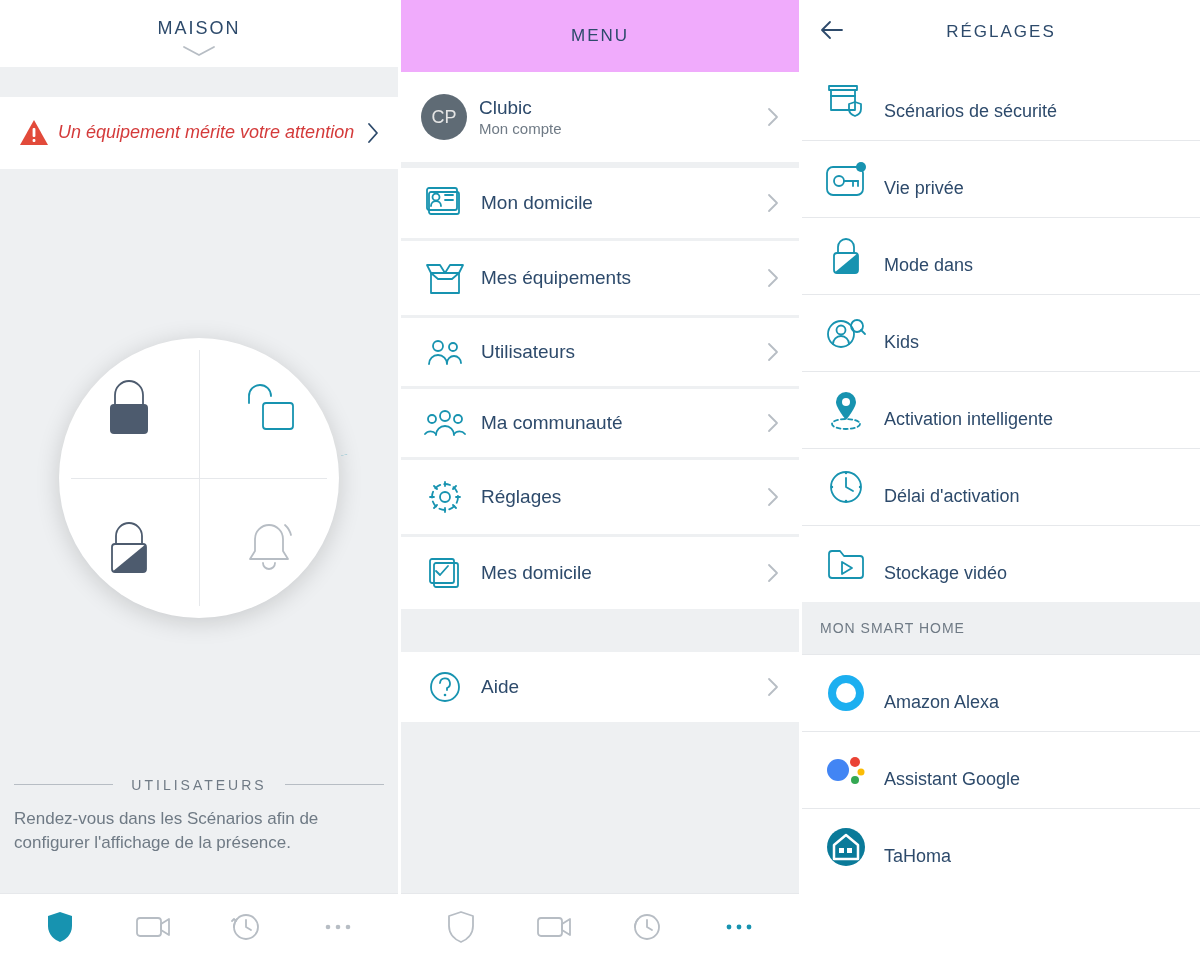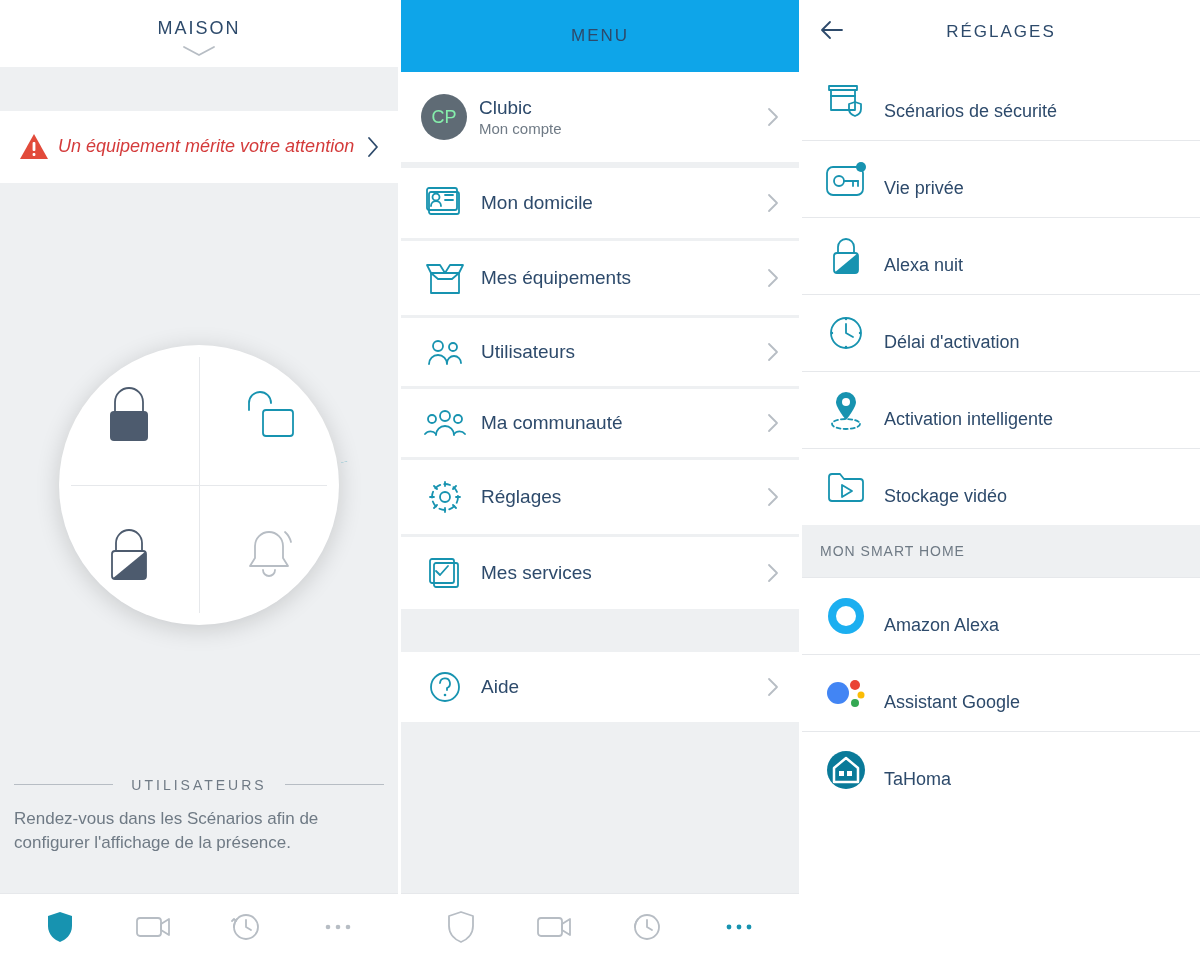--- a/index.html
+++ b/index.html
@@ -11,21 +11,21 @@
     --grey-light:#b7bdc4;
     --red:#d43b3b;
     --div:#e6e8eb;
   }
   *{box-sizing:border-box;font-family:"Segoe UI",Arial,Helvetica,sans-serif;}
   body{margin:0;background:#fff;width:1200px;height:960px;display:flex;overflow:hidden;}
   .screen{flex:1 1 0;height:100%;display:flex;flex-direction:column;background:#fff;position:relative;}
   .screen + .screen{border-left:3px solid #fff;}  
 
   
-  .s1{background:var(--grey-bg);gap:14px;}
+  .s1{background:var(--grey-bg);}
   .s1-header{display:flex;flex-direction:column;align-items:center;padding:18px 0 8px;background:#fff;}
   .s1-title{font-size:18px;letter-spacing:2px;color:var(--navy);font-weight:500;}
   .s1-chev{margin-top:6px;}
   .s1-alert{background:#fff;display:flex;align-items:center;padding:20px 18px;margin-top:30px;}
   .s1-alert .txt{flex:1;color:var(--red);font-size:18px;line-height:1.3;padding:0 8px;font-style:italic;}
   .s1-dial-wrap{flex:1;display:flex;align-items:center;justify-content:center;padding-top:10px;}
   .dial{width:280px;height:280px;border-radius:50%;background:#fff;position:relative;box-shadow:0 4px 24px rgba(0,0,0,.16);}
   .dial::before,.dial::after{content:"";position:absolute;background:var(--div);}
   .dial::before{left:50%;top:12px;bottom:12px;width:1px;}
   .dial::after{top:50%;left:12px;right:12px;height:1px;}
@@ -36,30 +36,30 @@
   .s1-users{padding-bottom:80px;}
   .s1-users-h{display:flex;align-items:center;gap:18px;padding:0 14px;}
   .s1-users-h .line{flex:1;height:1px;background:var(--grey-light);}
   .s1-users-h .lbl{font-size:14px;letter-spacing:3px;color:var(--grey-text);}
   .s1-users-p{padding:14px 14px 24px;color:var(--grey-text);font-size:17px;line-height:1.45;}
 
   .bottom-tabs{position:absolute;bottom:0;left:0;right:0;height:66px;background:#fff;display:flex;align-items:center;justify-content:space-around;padding:0 14px;box-shadow:0 -1px 0 var(--div);}
   .tab{width:44px;height:44px;display:flex;align-items:center;justify-content:center;}
 
   
-  .s2-header{text-align:center;padding:26px 0;font-size:17px;letter-spacing:2px;color:var(--navy);background:#0ea5e9;}
+  .s2-header{text-align:center;padding:26px 0;font-size:17px;letter-spacing:2px;color:var(--navy);background:#f0abfc;}
   .s2-list{flex:1;overflow:auto;background:var(--grey-bg);}
   .s2-row{background:#fff;display:flex;align-items:center;padding:18px 20px;margin-bottom:3px;}
   .s2-row.profile{padding:22px 20px;}
   .s2-row .icon{width:48px;display:flex;align-items:center;justify-content:center;}
   .s2-row .labels{flex:1;padding-left:12px;}
   .s2-row .labels .t{font-size:19px;color:var(--navy);}
   .s2-row .labels .s{font-size:15px;color:var(--grey-text);margin-top:1px;}
   .s2-row .chev{color:var(--grey-light);}
-  .avatar{width:46px;height:46px;border-radius:50%;background:#5f6b75;color:#86efac;display:flex;align-items:center;justify-content:center;font-size:18px;font-weight:400;}
+  .avatar{width:46px;height:46px;border-radius:50%;background:#5f6b75;color:#e5e5e5;display:flex;align-items:center;justify-content:center;font-size:18px;font-weight:400;}
   .s2-gap{height:40px;background:var(--grey-bg);}
 
   
   .s3-header{display:flex;align-items:center;padding:20px 18px;}
   .s3-header .back{width:24px;}
   .s3-header .title{flex:1;text-align:center;font-size:17px;letter-spacing:2px;color:var(--navy);}
   .s3-list{flex:1;overflow:auto;}
   .s3-row{display:flex;align-items:flex-end;padding:18px 20px;border-top:1px solid var(--div);}
   .s3-row:first-child{border-top:none;}
   .s3-row .icon{width:48px;height:40px;display:flex;align-items:center;justify-content:center;}
@@ -271,21 +271,21 @@
 
     <div class="s2-row">
       <div class="icon">
           <svg width="38" height="36" viewBox="0 0 38 36">
             <rect x="8" y="8" width="24" height="24" rx="2" class="stroke teal-s"></rect>
             <rect x="4" y="4" width="24" height="24" rx="2" class="stroke teal-s" fill="#fff"></rect>
             <path d="M10 16 l4 4 l8-9" class="stroke teal-s"></path>
           </svg>
         </div>
       <div class="labels">
-          <div class="t">Mes services</div>
+          <div class="t">Mes domicile</div>
         </div>
       <svg class="chev" width="12" height="20" viewBox="0 0 12 20">
           <path d="M2 2 L10 10 L2 18" class="stroke grey-s" stroke-width="2.2"></path>
         </svg>
     </div>
 
     <div class="s2-gap"></div>
 
     <div class="s2-row">
       <div class="icon">
@@ -370,47 +370,59 @@
       <div class="lbl">Vie privée</div>
     </div>
     <div class="s3-row">
       <div class="icon">
           <svg width="34" height="42" viewBox="0 0 34 42">
             <path d="M9 18 V12 a8 8 0 0 1 16 0 V18" class="stroke teal-s"></path>
             <rect x="5" y="18" width="24" height="20" rx="3" class="stroke teal-s"></rect>
             <path d="M5 38 L29 18 V35 a3 3 0 0 1-3 3 H5 Z" fill="var(--teal)"></path>
           </svg>
         </div>
-      <div class="lbl">Alexa nuit</div>
+      <div class="lbl">Mode dans</div>
+    </div>
+    <div class="s3-row">
+      <div class="icon">
+          <svg width="42" height="38" viewBox="0 0 42 38">
+            <circle cx="16" cy="20" r="13" class="stroke teal-s"></circle>
+            <circle cx="16" cy="16" r="4.5" class="stroke teal-s"></circle>
+            <path d="M8 30 a8 8 0 0 1 16 0" class="stroke teal-s"></path>
+            <circle cx="32" cy="12" r="6" class="stroke teal-s"></circle>
+            <line x1="36" y1="16" x2="40" y2="20" class="stroke teal-s"></line>
+          </svg>
+        </div>
+      <div class="lbl">Kids</div>
+    </div>
+    <div class="s3-row">
+      <div class="icon">
+          <svg width="36" height="44" viewBox="0 0 36 44">
+            <ellipse cx="18" cy="36" rx="14" ry="5" class="stroke teal-s" stroke-dasharray="4 3"></ellipse>
+            <path d="M18 4 a10 10 0 0 1 10 10 c0 6-10 18-10 18 S8 20 8 14 A10 10 0 0 1 18 4 Z" fill="var(--teal)"></path>
+            <circle cx="18" cy="14" r="4" fill="#fff"></circle>
+          </svg>
+        </div>
+      <div class="lbl">Activation intelligente</div>
     </div>
     <div class="s3-row">
       <div class="icon">
           <svg width="38" height="38" viewBox="0 0 38 38">
             <circle cx="19" cy="19" r="15" class="stroke teal-s"></circle>
             <path d="M19 10 V19 L26 23" class="stroke teal-s"></path>
             <circle cx="19" cy="5" r="1.2" fill="var(--teal)"></circle>
             <circle cx="33" cy="19" r="1.2" fill="var(--teal)"></circle>
             <circle cx="19" cy="33" r="1.2" fill="var(--teal)"></circle>
             <circle cx="5" cy="19" r="1.2" fill="var(--teal)"></circle>
           </svg>
         </div>
       <div class="lbl">Délai d'activation</div>
     </div>
     <div class="s3-row">
       <div class="icon">
-          <svg width="36" height="44" viewBox="0 0 36 44">
-            <ellipse cx="18" cy="36" rx="14" ry="5" class="stroke teal-s" stroke-dasharray="4 3"></ellipse>
-            <path d="M18 4 a10 10 0 0 1 10 10 c0 6-10 18-10 18 S8 20 8 14 A10 10 0 0 1 18 4 Z" fill="var(--teal)"></path>
-            <circle cx="18" cy="14" r="4" fill="#fff"></circle>
-          </svg>
-        </div>
-      <div class="lbl">Activation intelligente</div>
-    </div>
-    <div class="s3-row">
-      <div class="icon">
           <svg width="42" height="36" viewBox="0 0 42 36">
             <path d="M4 12 V8 a3 3 0 0 1 3-3 h8 l4 5 h16 a3 3 0 0 1 3 3 v16 a3 3 0 0 1-3 3 H7 a3 3 0 0 1-3-3 Z" class="stroke teal-s"></path>
             <path d="M17 16 l10 6 -10 6 Z" class="stroke teal-s"></path>
           </svg>
         </div>
       <div class="lbl">Stockage vidéo</div>
     </div>
 
     <div class="s3-section">MON SMART HOME</div>
 

